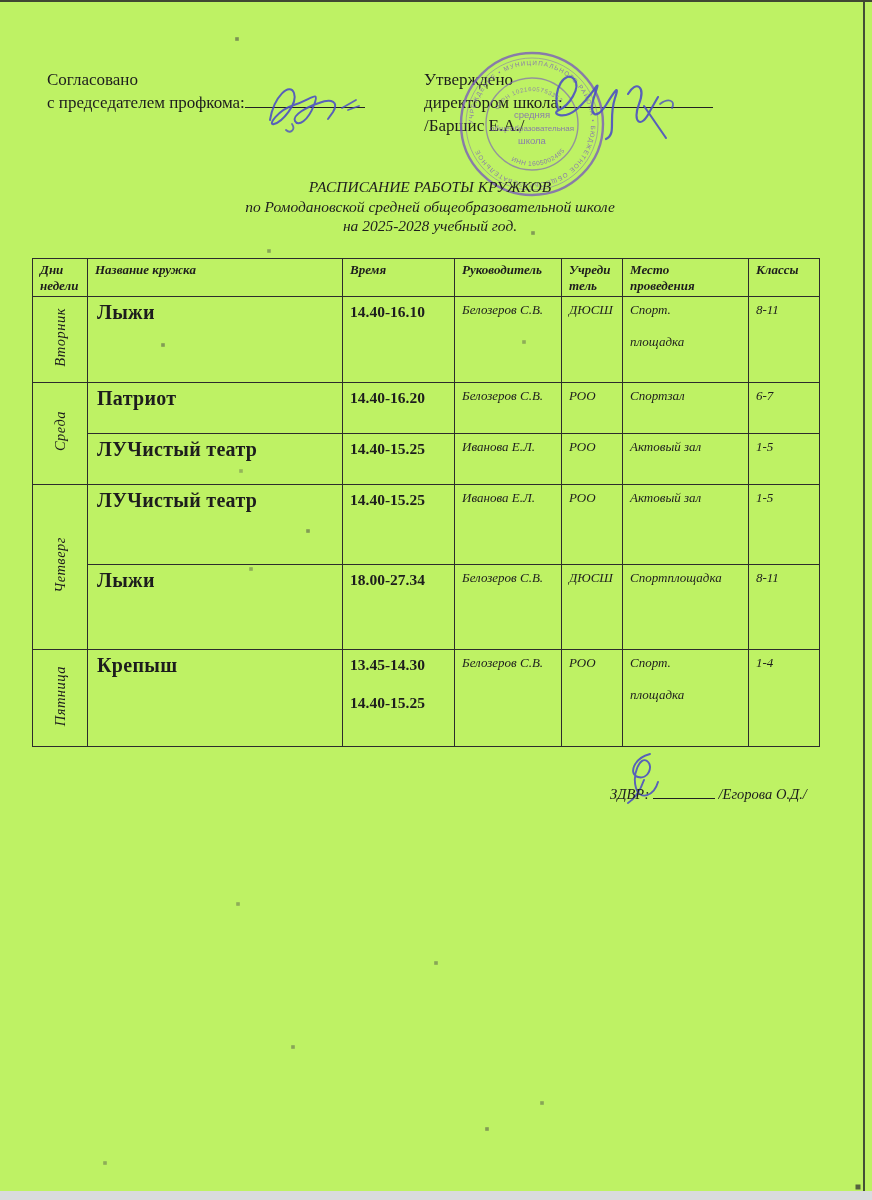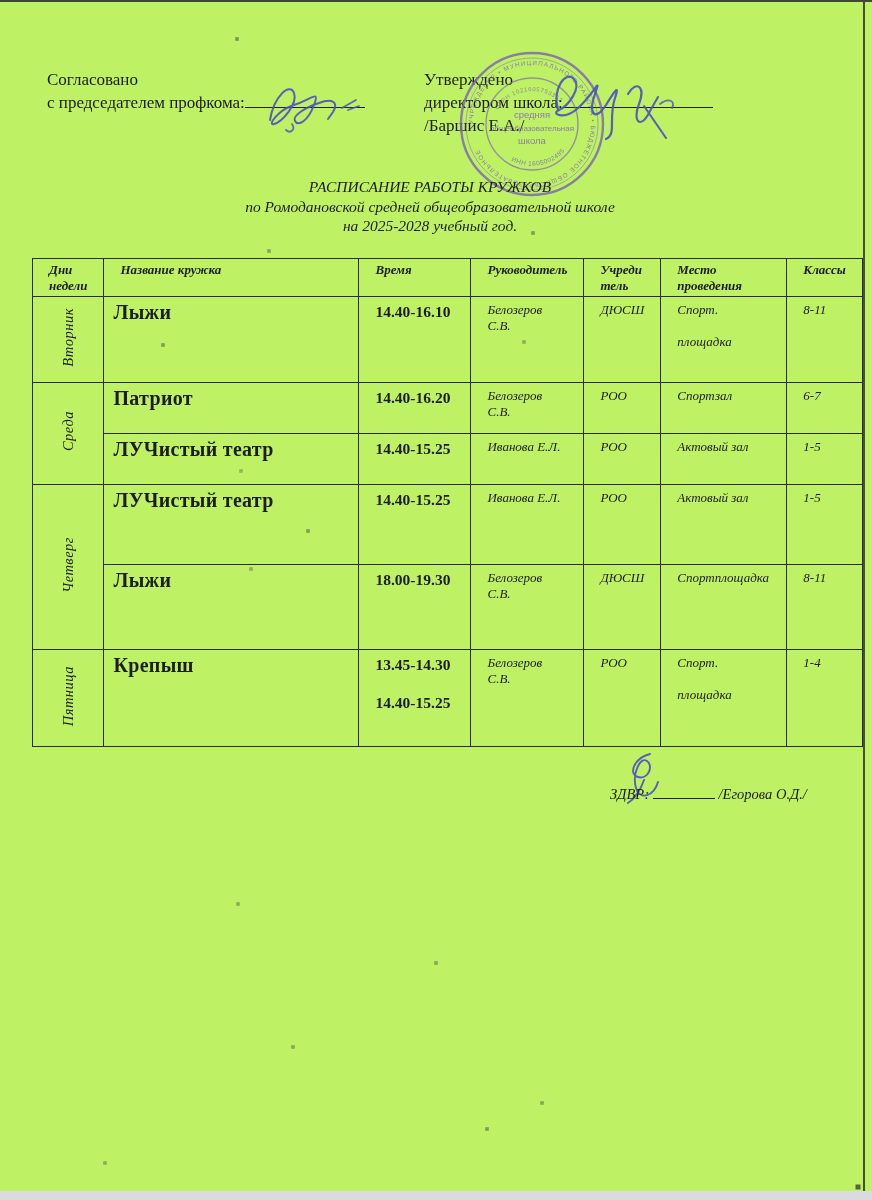--- a/index.html
+++ b/index.html
@@ -34,21 +34,21 @@
   
   .sig { position:absolute; }
   .sig-ozerov { left:262px; top:80px; width:120px; height:56px; }
   .sig-director { left:540px; top:64px; width:150px; height:86px; }
   .sig-egorova { left:618px; top:746px; width:54px; height:60px; }
   
   .doc-title { position:absolute; left:0; top:177px; width:860px; text-align:center;
     font-weight:normal; font-style:italic; font-size:15.5px; line-height:19.5px; }
   
   table.schedule { position:absolute; left:32px; top:258px; border-collapse:collapse; table-layout:fixed; }
-  .schedule th, .schedule td { border:1.7px solid #2c2c2c; vertical-align:top; padding:3px 16px;
+  .schedule th, .schedule td { border:1.7px solid #2c2c2c; vertical-align:top; padding:3px 7px;
     overflow:hidden; white-space:pre-line; }
   .schedule th { font-style:italic; font-weight:bold; font-size:13px; line-height:15.5px; text-align:left; vertical-align:top; }
   td.day { vertical-align:middle; text-align:center; padding:2px; }
   .day-label { display:inline-block; writing-mode:vertical-rl; transform:rotate(180deg);
     font-style:italic; font-size:14.5px; letter-spacing:.5px; }
   td.club { font-weight:bold; font-size:20px; padding:4px 6px 4px 9px; letter-spacing:.3px; }
   td.time { font-weight:bold; font-size:15.5px; line-height:19px; padding-top:5px; }
   td.leader, td.founder, td.place, td.grades { font-style:italic; font-size:13px; line-height:16px; padding-top:5px; }
   
   .doc-footer { position:absolute; top:784px; left:610px; font-style:italic; font-size:14.5px; white-space:nowrap; }
@@ -175,21 +175,21 @@
       <td class="day" rowspan="2"><span class="day-label">Четверг</span></td>
       <td class="club">ЛУЧистый театр</td>
       <td class="time">14.40-15.25</td>
       <td class="leader">Иванова Е.Л.</td>
       <td class="founder">РОО</td>
       <td class="place">Актовый зал</td>
       <td class="grades">1-5</td>
     </tr>
     <tr style="height:85px">
       <td class="club">Лыжи</td>
-      <td class="time">18.00-19.30</td>
+      <td class="time">18.00-27.34</td>
       <td class="leader">Белозеров С.В.</td>
       <td class="founder">ДЮСШ</td>
       <td class="place">Спортплощадка</td>
       <td class="grades">8-11</td>
     </tr>
     <tr style="height:97px">
       <td class="day" rowspan="1"><span class="day-label">Пятница</span></td>
       <td class="club">Крепыш</td>
       <td class="time">13.45-14.30
 

